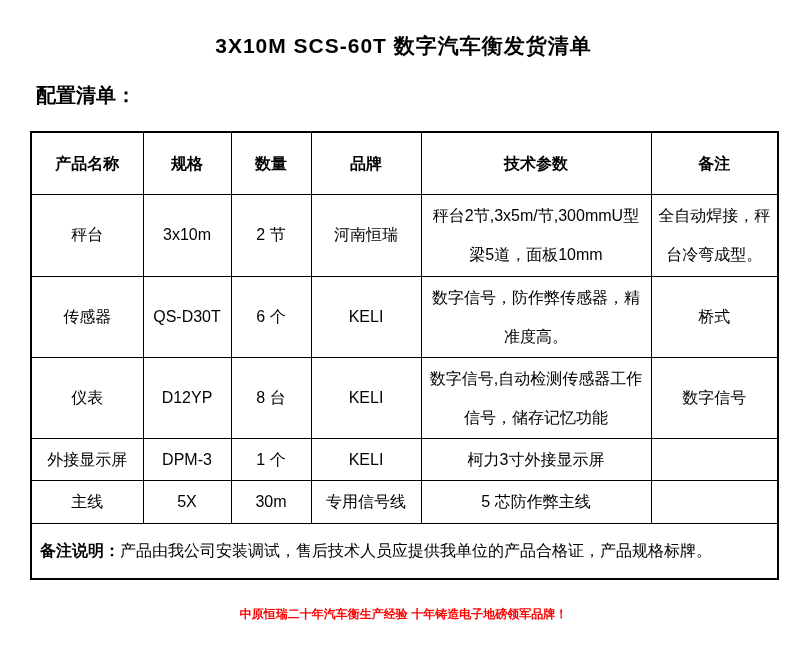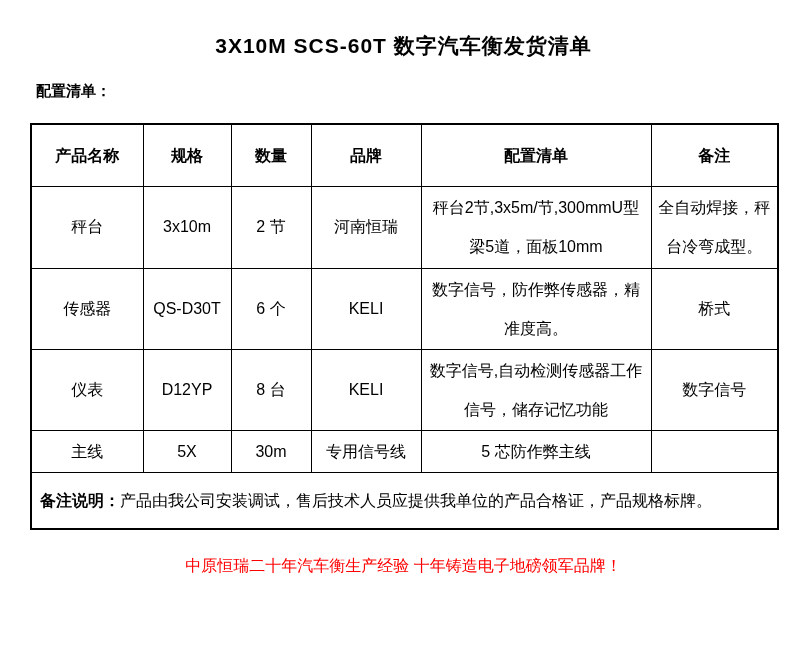--- a/index.html
+++ b/index.html
@@ -18,21 +18,21 @@
   }
   .doc-title {
     padding-top: 32px;
     text-align: center;
     font-size: 21px;
     font-weight: bold;
     letter-spacing: 1px;
   }
   .section-label {
     margin: 22px 0 0 36px;
-    font-size: 15px;
+    font-size: 20px;
     font-weight: bold;
   }
   table.spec-table {
     margin: 22px 0 0 30px;
     width: 747px;
     border-collapse: collapse;
     table-layout: fixed;
     border: 2px solid #000000;
   }
   .spec-table th,
@@ -53,22 +53,22 @@
   tr.h-note  { height: 56px; }
   .spec-table td.note-cell {
     text-align: left;
     padding-left: 8px;
     line-height: 1.6;
   }
   .note-label { font-weight: bold; }
   .slogan {
     margin-top: 26px;
     text-align: center;
-    font-size: 16px;
-    font-weight: normal;
+    font-size: 12px;
+    font-weight: bold;
   }
 </style>
 </head>
 <body>
 
 <div class="page">
 
   <div class="doc-title">3X10M SCS-60T 数字汽车衡发货清单</div>
 
   <div class="section-label">配置清单：</div>
@@ -81,21 +81,21 @@
       <col style="width:110px">
       <col style="width:230px">
       <col style="width:127px">
     </colgroup>
     <tbody>
       <tr class="h-header">
         <th>产品名称</th>
         <th>规格</th>
         <th>数量</th>
         <th>品牌</th>
-        <th>配置清单</th>
+        <th>技术参数</th>
         <th>备注</th>
       </tr>
 
       <tr class="h-tall1">
         <td>秤台</td>
         <td>3x10m</td>
         <td>2 节</td>
         <td>河南恒瑞</td>
         <td>秤台2节,3x5m/节,300mmU型梁5道，面板10mm</td>
         <td>全自动焊接，秤台冷弯成型。</td>
@@ -113,20 +113,28 @@
       <tr class="h-tall2">
         <td>仪表</td>
         <td>D12YP</td>
         <td>8 台</td>
         <td>KELI</td>
         <td>数字信号,自动检测传感器工作信号，储存记忆功能</td>
         <td>数字信号</td>
       </tr>
 
 
+      <tr class="h-short">
+        <td>外接显示屏</td>
+        <td>DPM-3</td>
+        <td>1 个</td>
+        <td>KELI</td>
+        <td>柯力3寸外接显示屏</td>
+        <td></td>
+      </tr>
 
       <tr class="h-short">
         <td>主线</td>
         <td>5X</td>
         <td>30m</td>
         <td>专用信号线</td>
         <td>5 芯防作弊主线</td>
         <td></td>
       </tr>
 

